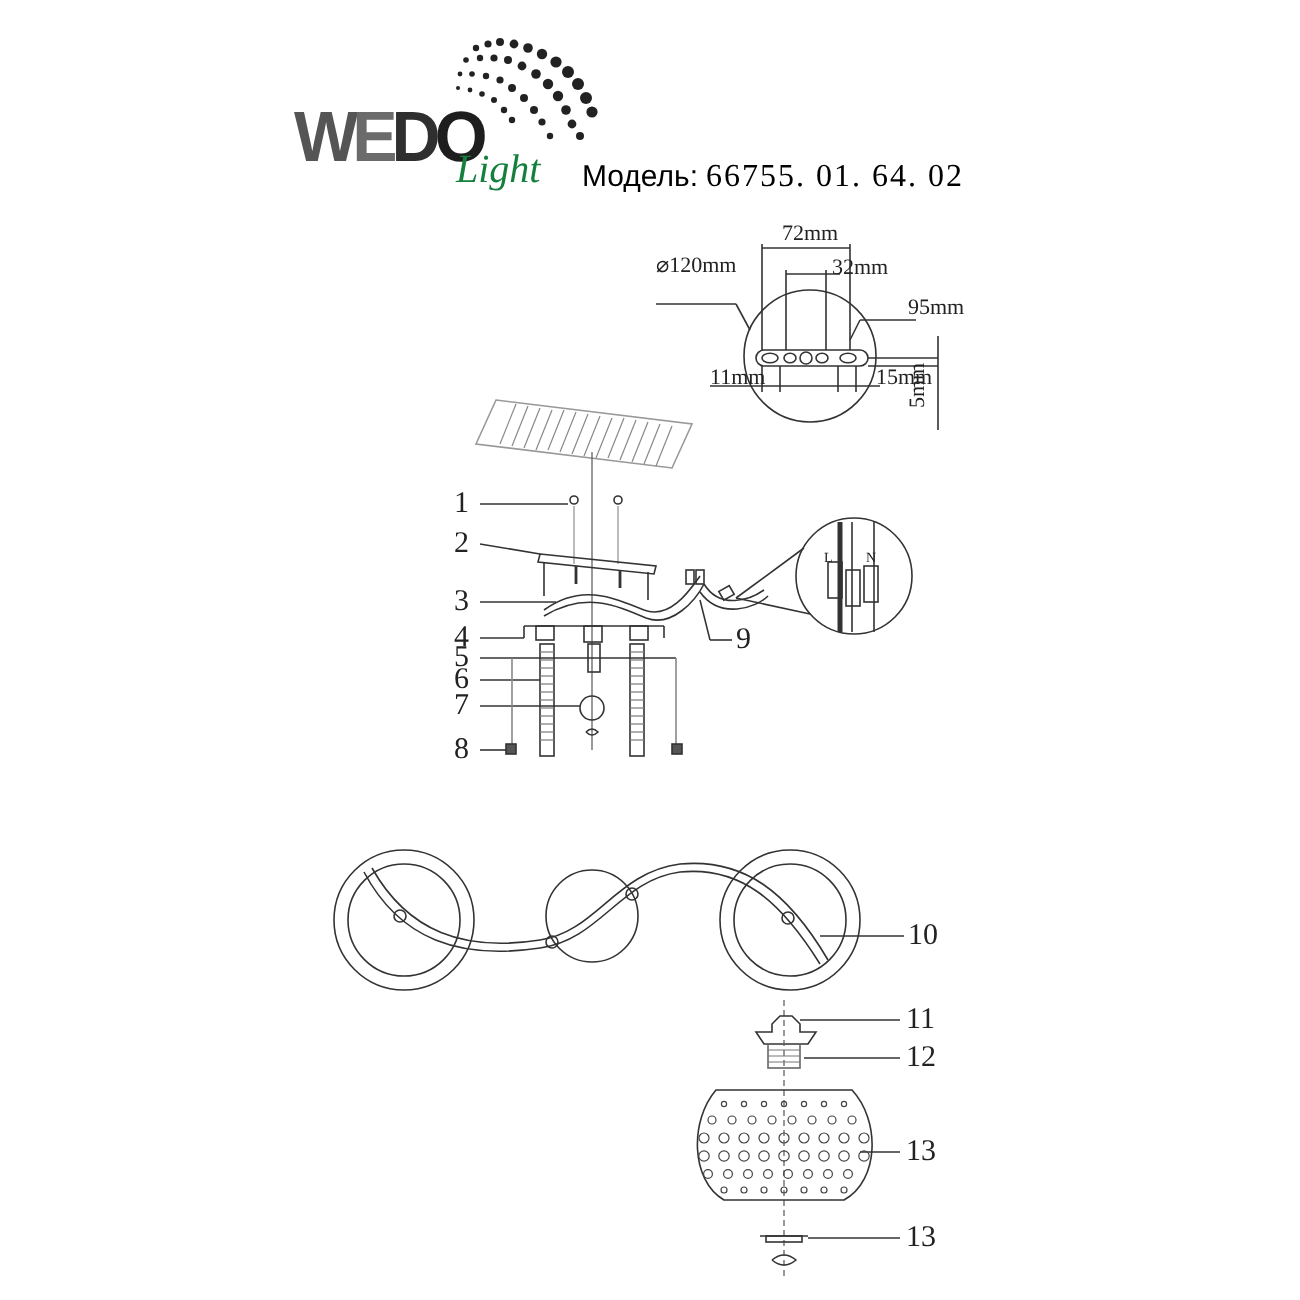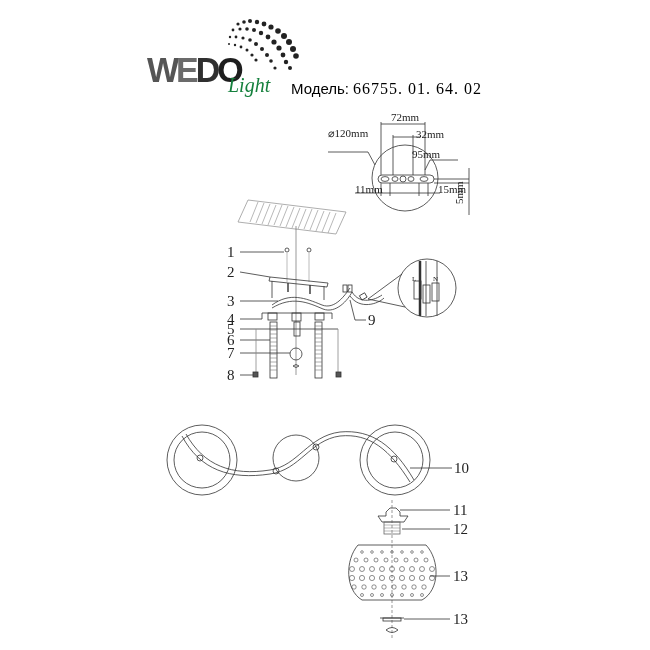--- a/index.html
+++ b/index.html
@@ -291,21 +291,21 @@
       <circle cx="392" cy="595" r="1.5"></circle>
       <circle cx="402" cy="595" r="1.5"></circle>
       <circle cx="412" cy="595" r="1.5"></circle>
       <circle cx="422" cy="595" r="1.5"></circle>
   </g>
 </svg>
 
 <div class="dim" style="left:391px;top:112px;">72mm</div>
 <div class="dim" style="left:416px;top:129px;text-align:center;">32mm</div>
 <div class="dim" style="left:328px;top:128px;">⌀120mm</div>
-<div class="dim" style="left:412px;top:149px;">95mm</div>
+<div class="dim" style="left:454px;top:149px;">95mm</div>
 <div class="dim" style="left:355px;top:184px;">11mm</div>
 <div class="dim" style="left:438px;top:184px;">15mm</div>
 <div class="dim" style="left:454px;top:204px;transform:rotate(-90deg);transform-origin:left top;">5mm</div>
 
 <div class="dim" style="left:412px;top:276px;font-size:7px;">L</div>
 <div class="dim" style="left:433px;top:276px;font-size:7px;">N</div>
 
 <div class="callout" style="left:227px;top:245px;">1</div>
 <div class="callout" style="left:227px;top:265px;">2</div>
 <div class="callout" style="left:227px;top:294px;">3</div>

